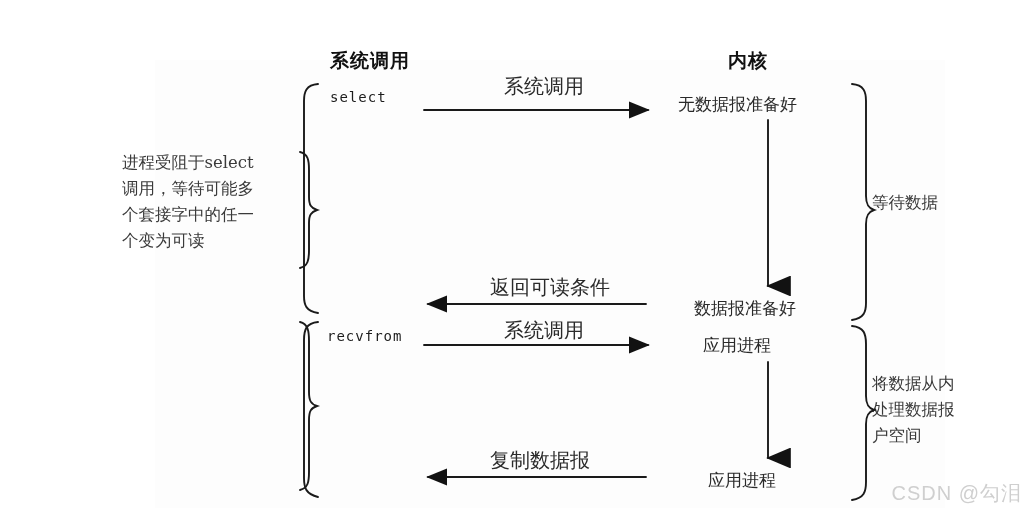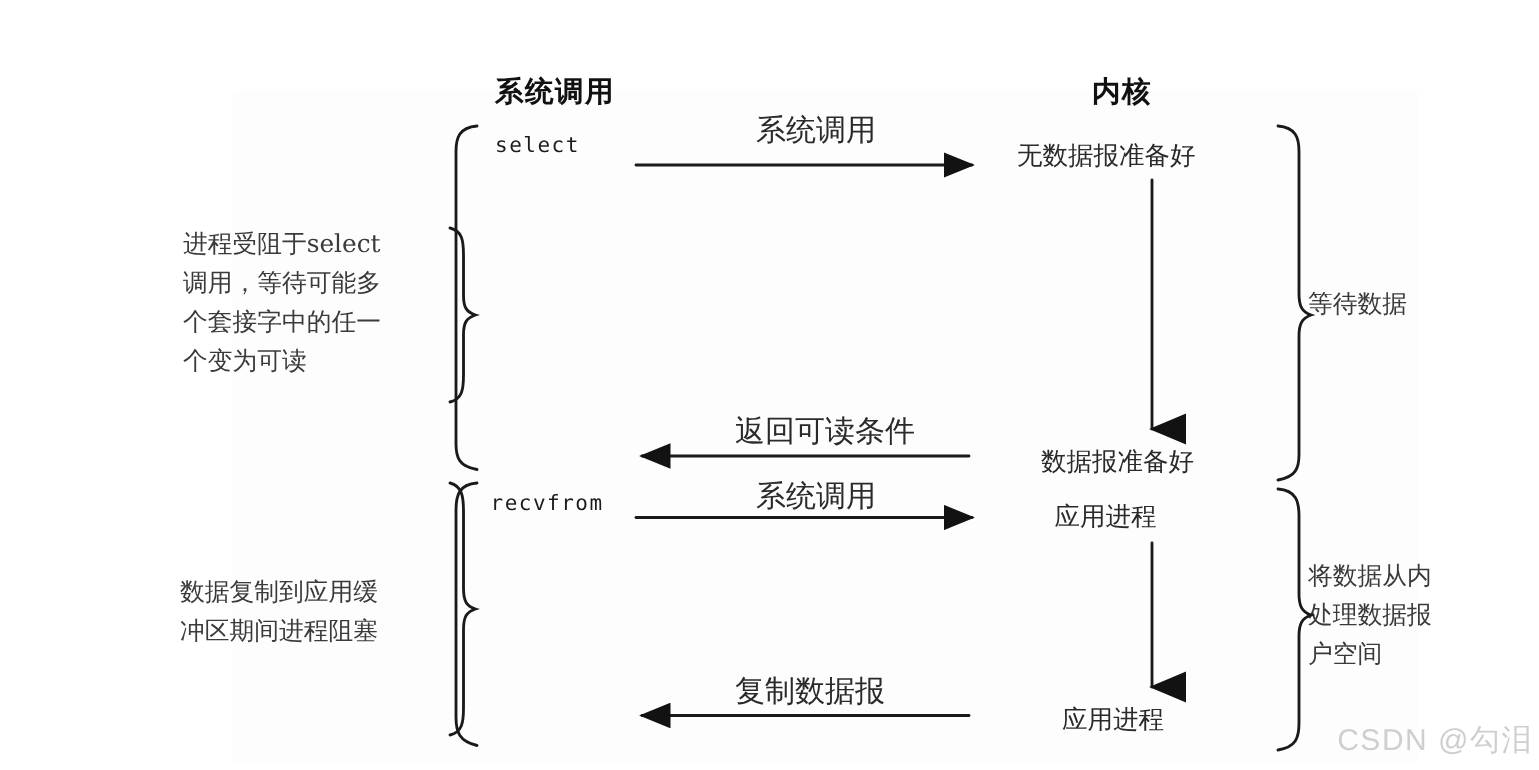--- a/index.html
+++ b/index.html
@@ -88,22 +88,20 @@
 
   <div class="lbl arrowlbl" style="left:504px;top:73px;">系统调用</div>
   <div class="lbl arrowlbl" style="left:490px;top:274px;">返回可读条件</div>
   <div class="lbl arrowlbl" style="left:504px;top:317px;">系统调用</div>
   <div class="lbl arrowlbl" style="left:490px;top:447px;">复制数据报</div>
 
   <div class="lbl note" id="ann-left-top" style="left: 122px; top: 150px; width: 175px; white-space: pre;">进程受阻于select
 调用，等待可能多
 个套接字中的任一
 个变为可读</div>
-  <div class="lbl note" id="ann-left-bottom" style="left: 120px; top: 382px; width: 180px; white-space: pre;">数据复制到应用缓
-冲区期间进程阻塞</div>
   <div class="lbl note" id="ann-right-top" style="left:872px;top:190px;width:120px;">等待数据</div>
   <div class="lbl note" id="ann-right-bottom" style="left: 872px; top: 371px; width: 120px; white-space: pre;">将数据从内
 处理数据报
 户空间</div>
 
   <svg class="overlay" viewBox="0 0 1026 513" xmlns="http://www.w3.org/2000/svg">
     <defs>
       <marker id="ahR" markerWidth="11" markerHeight="9" refX="10" refY="4.5" orient="auto">
         <path d="M0,0 L11,4.5 L0,9 z" fill="#121212"></path>
       </marker>

